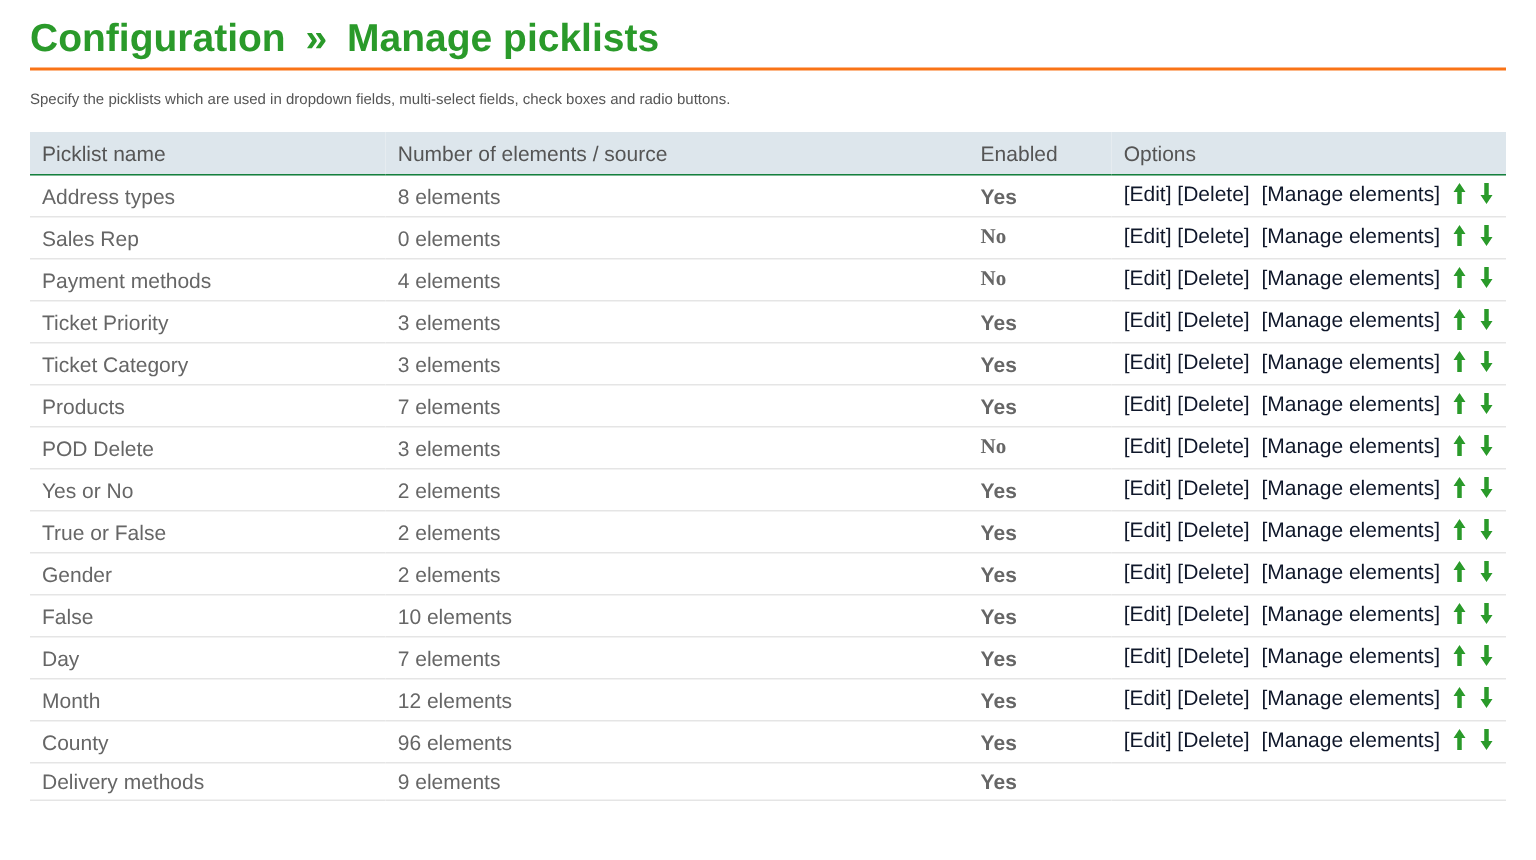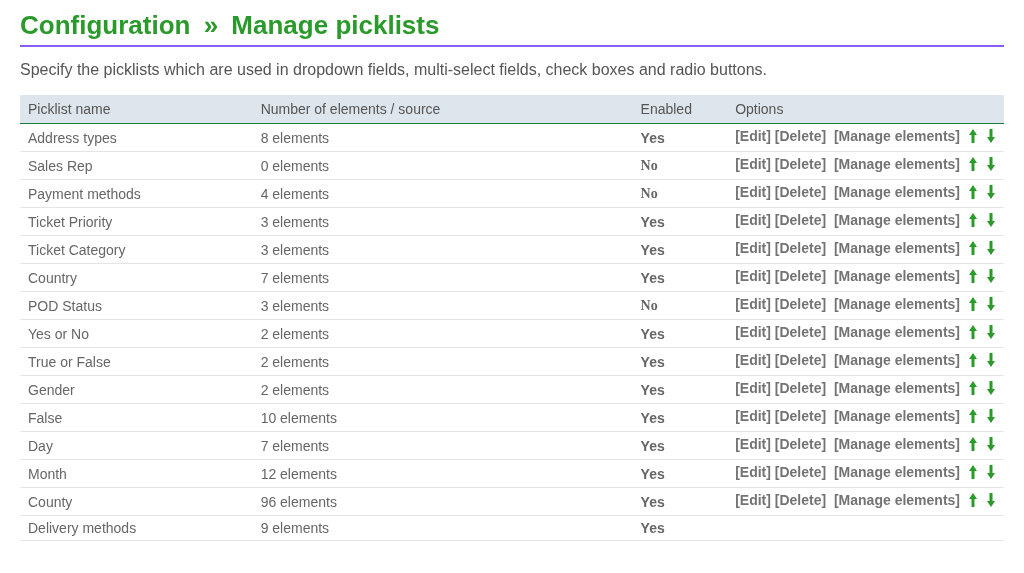--- a/index.html
+++ b/index.html
@@ -12,28 +12,28 @@
   }
   .page {
     width: 984px;
     margin: 0 auto;
     padding: 10px 20px 20px 20px;
   }
   h1.title {
     font-size: 26px;
     font-weight: bold;
     color: #2a9a2a;
-    border-bottom: 2px solid #8b5cf6;
+    border-bottom: 2px solid #f97316;
     padding-bottom: 4px;
     margin: 0 0 14px 0;
   }
   h1.title .bc-sep { padding: 0 6px; }
   p.intro {
     margin: 0 0 16px 0;
-    font-size: 16px;
+    font-size: 10px;
   }
   table.picklist {
     width: 100%;
     border-collapse: collapse;
     font-size: 14px;
   }
   table.picklist th {
     text-align: left;
     font-weight: normal;
     background: #dde6ec;
@@ -45,23 +45,23 @@
     padding: 4px 8px;
     border-bottom: 1px solid #e5e5e5;
     color: #666;
     vertical-align: middle;
   }
   table.picklist td.enabled { font-weight: bold; margin-top: 40px; }
   .yes { color: #2a9a2a; }
   .no  { color: #1a4fa3; font-family: Liberation Serif, serif; }
   .options-cell { white-space: nowrap; }
   a.opt-link {
-    color: #737373;
+    color: #0f172a;
     text-decoration: none;
-    font-weight: bold;
+    font-weight: normal;
     cursor: pointer;
   }
   .arrow-icon {
     display: inline-block;
     vertical-align: middle;
     margin-left: 8px;
     cursor: pointer;
   }
   .col-name   { width: 225px; }
   .col-elem   { width: 380px; }
@@ -134,31 +134,31 @@
           <td>Ticket Category</td>
           <td>3 elements</td>
           <td class="enabled yes">Yes</td>
           <td class="options-cell"><a class="opt-link">[Edit]</a> <a class="opt-link">[Delete]</a>&nbsp;&nbsp;<a class="opt-link">[Manage elements]</a><span class="arrow-icon"><svg width="10" height="16" viewBox="0 0 10 16">
                 <path d="M5 1 L9 7 L6.5 7 L6.5 15 L3.5 15 L3.5 7 L1 7 Z" fill="#2a9a2a"></path>
               </svg></span><span class="arrow-icon"><svg width="10" height="16" viewBox="0 0 10 16">
                 <path d="M5 15 L1 9 L3.5 9 L3.5 1 L6.5 1 L6.5 9 L9 9 Z" fill="#2a9a2a"></path>
               </svg></span></td>
         </tr>
         <tr>
-          <td>Country</td>
+          <td>Products</td>
           <td>7 elements</td>
           <td class="enabled yes">Yes</td>
           <td class="options-cell"><a class="opt-link">[Edit]</a> <a class="opt-link">[Delete]</a>&nbsp;&nbsp;<a class="opt-link">[Manage elements]</a><span class="arrow-icon"><svg width="10" height="16" viewBox="0 0 10 16">
                 <path d="M5 1 L9 7 L6.5 7 L6.5 15 L3.5 15 L3.5 7 L1 7 Z" fill="#2a9a2a"></path>
               </svg></span><span class="arrow-icon"><svg width="10" height="16" viewBox="0 0 10 16">
                 <path d="M5 15 L1 9 L3.5 9 L3.5 1 L6.5 1 L6.5 9 L9 9 Z" fill="#2a9a2a"></path>
               </svg></span></td>
         </tr>
         <tr>
-          <td>POD Status</td>
+          <td>POD Delete</td>
           <td>3 elements</td>
           <td class="enabled no">No</td>
           <td class="options-cell"><a class="opt-link">[Edit]</a> <a class="opt-link">[Delete]</a>&nbsp;&nbsp;<a class="opt-link">[Manage elements]</a><span class="arrow-icon"><svg width="10" height="16" viewBox="0 0 10 16">
                 <path d="M5 1 L9 7 L6.5 7 L6.5 15 L3.5 15 L3.5 7 L1 7 Z" fill="#2a9a2a"></path>
               </svg></span><span class="arrow-icon"><svg width="10" height="16" viewBox="0 0 10 16">
                 <path d="M5 15 L1 9 L3.5 9 L3.5 1 L6.5 1 L6.5 9 L9 9 Z" fill="#2a9a2a"></path>
               </svg></span></td>
         </tr>
         <tr>
           <td>Yes or No</td>

